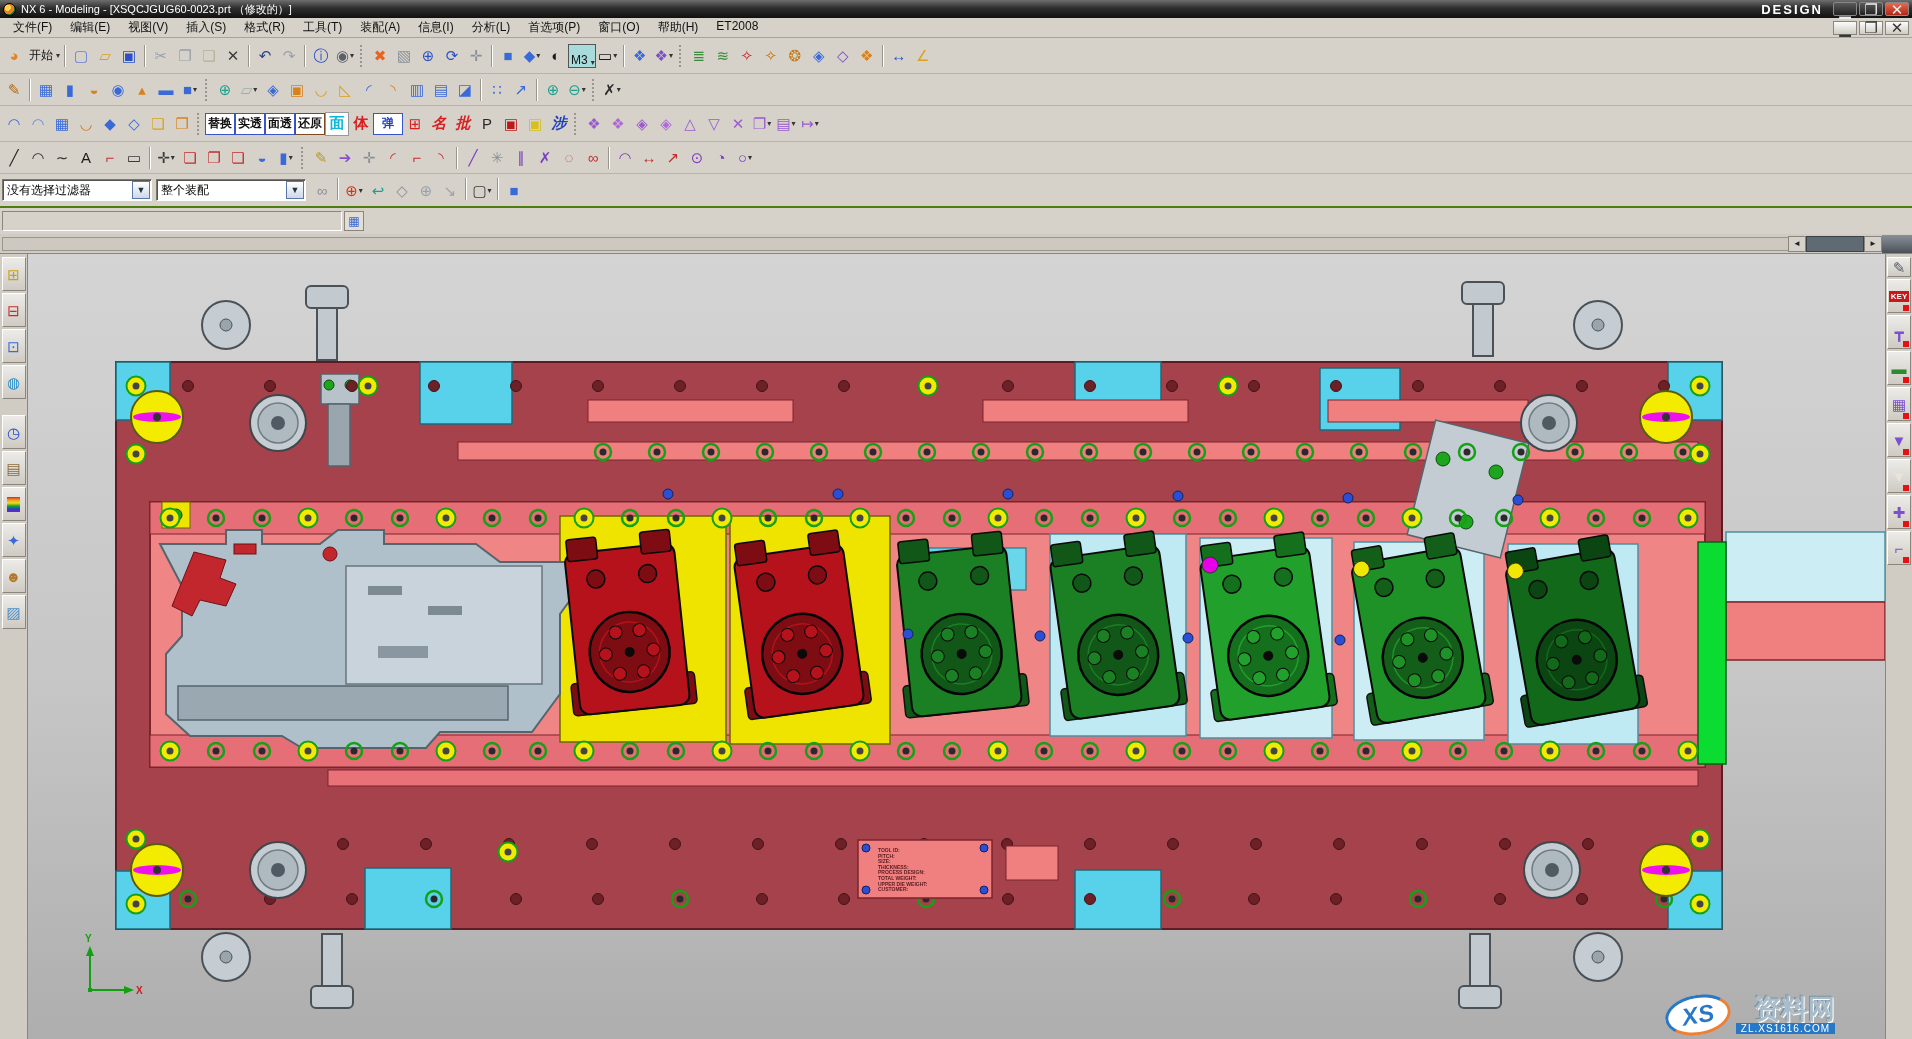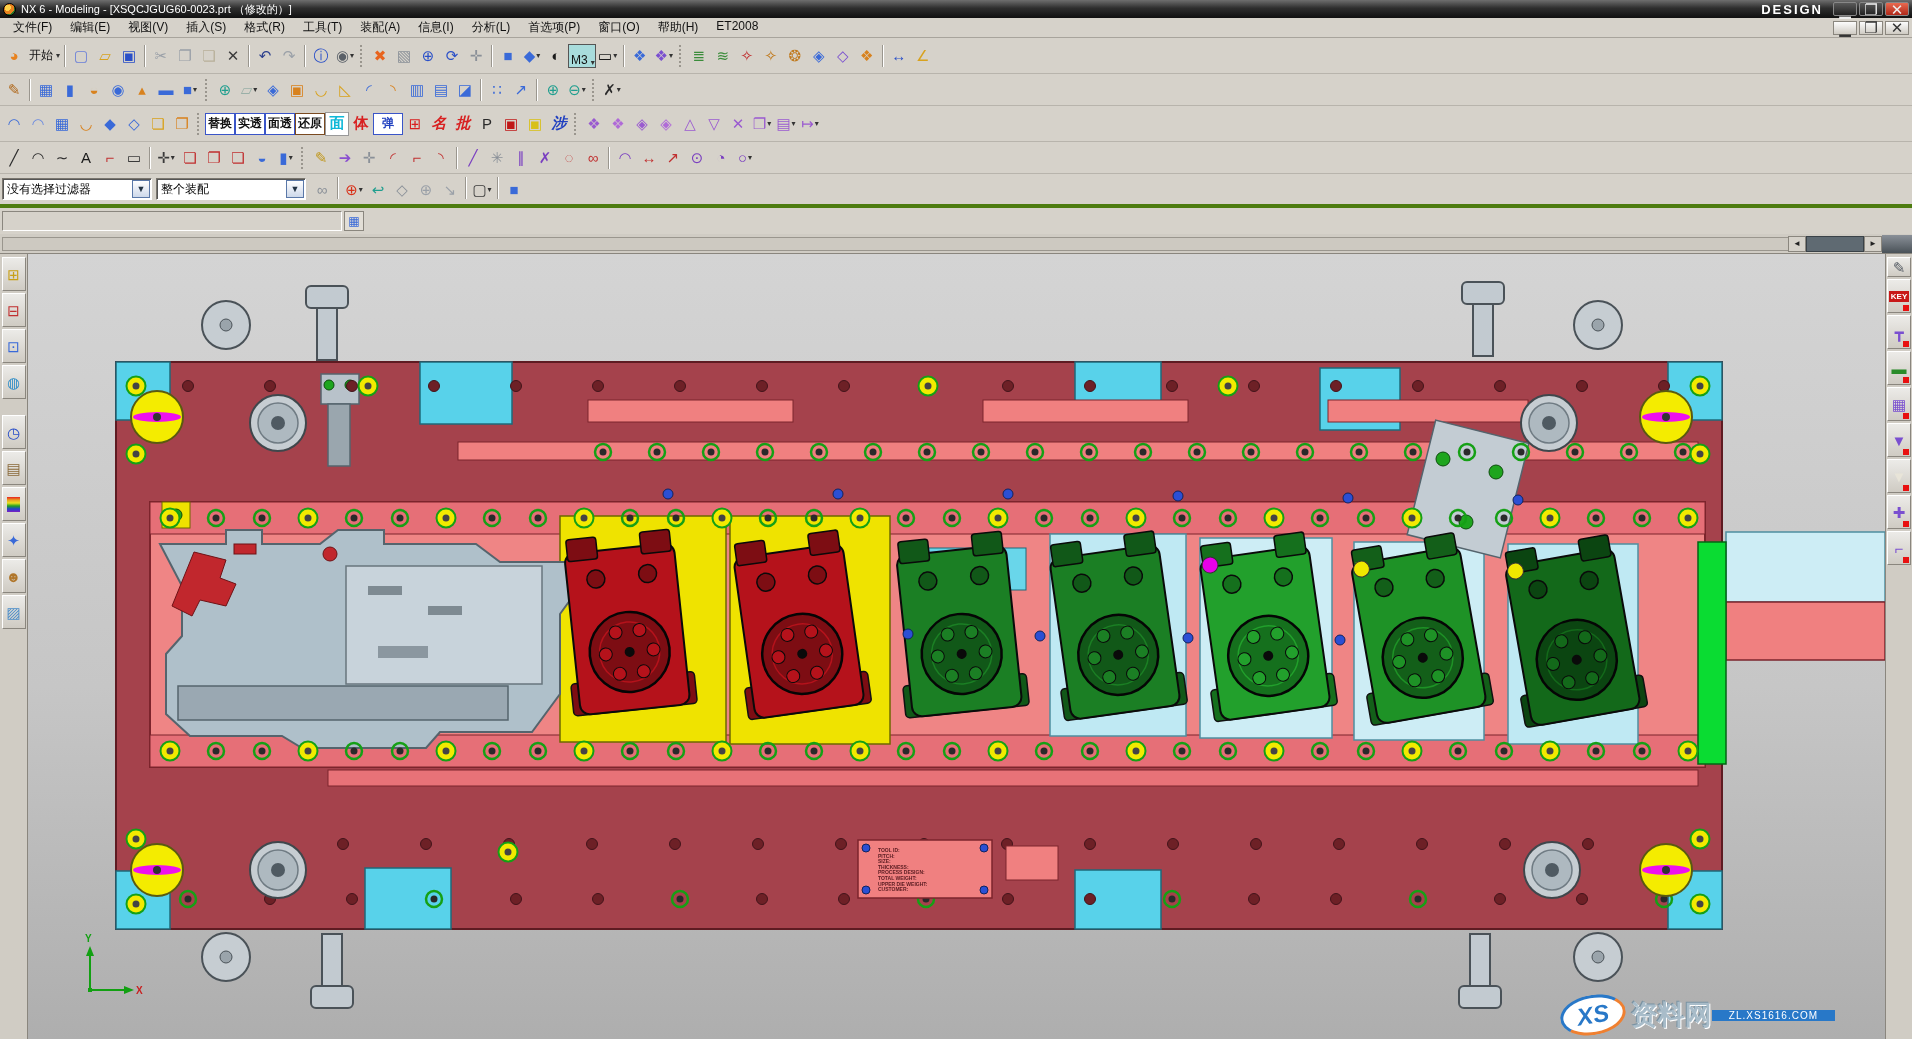--- a/index.html
+++ b/index.html
@@ -49,21 +49,21 @@
   .cnt.blue .lbl{color:#2040c0;}
   .cnt.cyan{background:#fff;border:1px solid #999;}
   .cnt.cyan .lbl{color:#10b8d8;}
   .cnt.i .lbl{font-style:italic;}
   .mthree{background:#a8dcdc;border:1px solid #555;align-items:flex-end;}
   .rainbow{width:13px;height:15px;background:linear-gradient(180deg,#e82020,#e8a020,#e8e020,#20a020,#2040d0,#8020c0);display:inline-block;}
   .badge{position:absolute;right:1px;bottom:1px;width:6px;height:6px;background:#e81010;}
   .keyt{background:#c81818;color:#fff;font-size:8px;font-weight:bold;padding:1px 2px;letter-spacing:0;}
 
   
-  .selbar{height:34px;background:#d6d2ca;border-bottom:4px solid #4d7c0f;
+  .selbar{height:34px;background:#d6d2ca;border-bottom:2px solid #4d7c0f;
     display:flex;align-items:center;padding-left:2px;gap:4px;}
   .selbox{display:flex;align-items:center;background:#fff;border:1px solid;
     border-color:#7a766e #fff #fff #7a766e;box-shadow:inset 1px 1px 0 #555;
     height:22px;font-size:12px;padding-left:4px;}
   .selbox .selval{flex:1;white-space:nowrap;overflow:hidden;}
   .selbox.w1{width:150px;}.selbox.w2{width:150px;}
   .selarrow{width:18px;height:18px;margin:1px;background:linear-gradient(#ffffff,#cdd8ea);
     border:1px solid #5a78a8;color:#234;font-size:9px;display:flex;align-items:center;justify-content:center;}
 
   
@@ -101,24 +101,24 @@
 
   .viewport{flex:1;position:relative;background:linear-gradient(180deg,#d4d4d4 0%,#c6c6c6 55%,#aeaeae 100%);overflow:hidden;}
   .viewport svg{position:absolute;inset:0;}
 
   
   .wm{position:absolute;right:50px;bottom:4px;display:flex;align-items:center;gap:5px;}
   .wm-oval{width:66px;height:40px;border:3px solid #2878c8;border-right-color:#f08030;
     border-bottom-color:#f08030;border-radius:50%;transform:rotate(-10deg);
     background:#fff;display:flex;align-items:center;justify-content:center;}
   .wm-xs{font-style:italic;font-weight:bold;font-size:24px;color:#2878c8;}
-  .wm-col{display:flex;align-items:center;}
+  .wm-col{display:flex;flex-direction:column;align-items:flex-end;}
   .wm-name{font-size:27px;font-weight:bold;color:#a8bcc9;line-height:1;
     text-shadow:1px 1px 0 #fff,-1px -1px 0 #7a93a3;}
-  .wm-url{background:#2878c8;color:#fff;font-size:10px;padding:0 17px;letter-spacing:1px;}
+  .wm-url{background:#2878c8;color:#fff;font-size:10px;padding:0 5px;letter-spacing:1px;}
 </style>
 </head>
 <body>
 
 <div class="titlebar">
   <span class="nxlogo"></span>
   <span class="titletext">NX 6 - Modeling - [XSQCJGUG60-0023.prt （修改的）]</span>
   <span class="brand">DESIGN</span>
   <span class="winbtns">
       <div class="tbtn">

